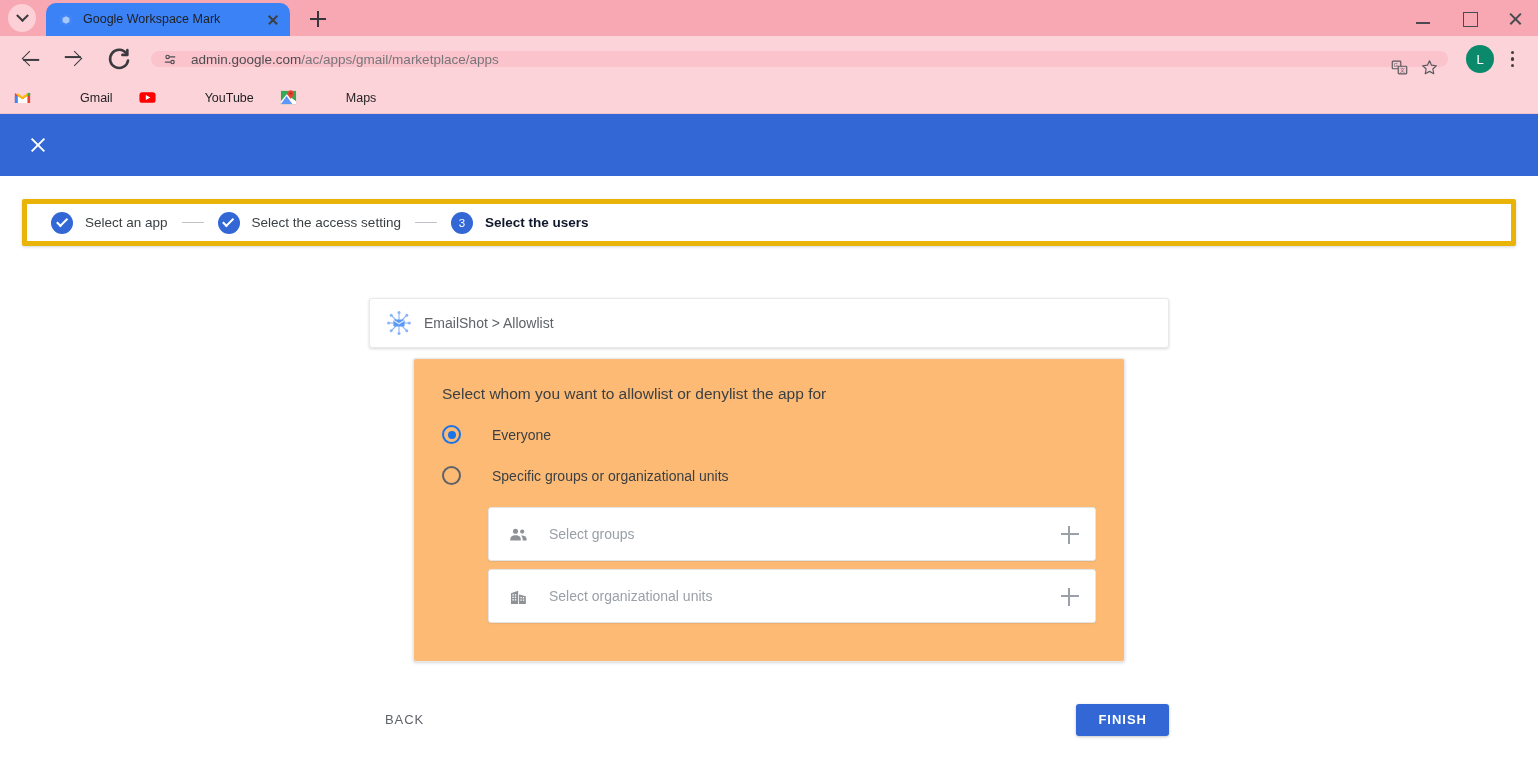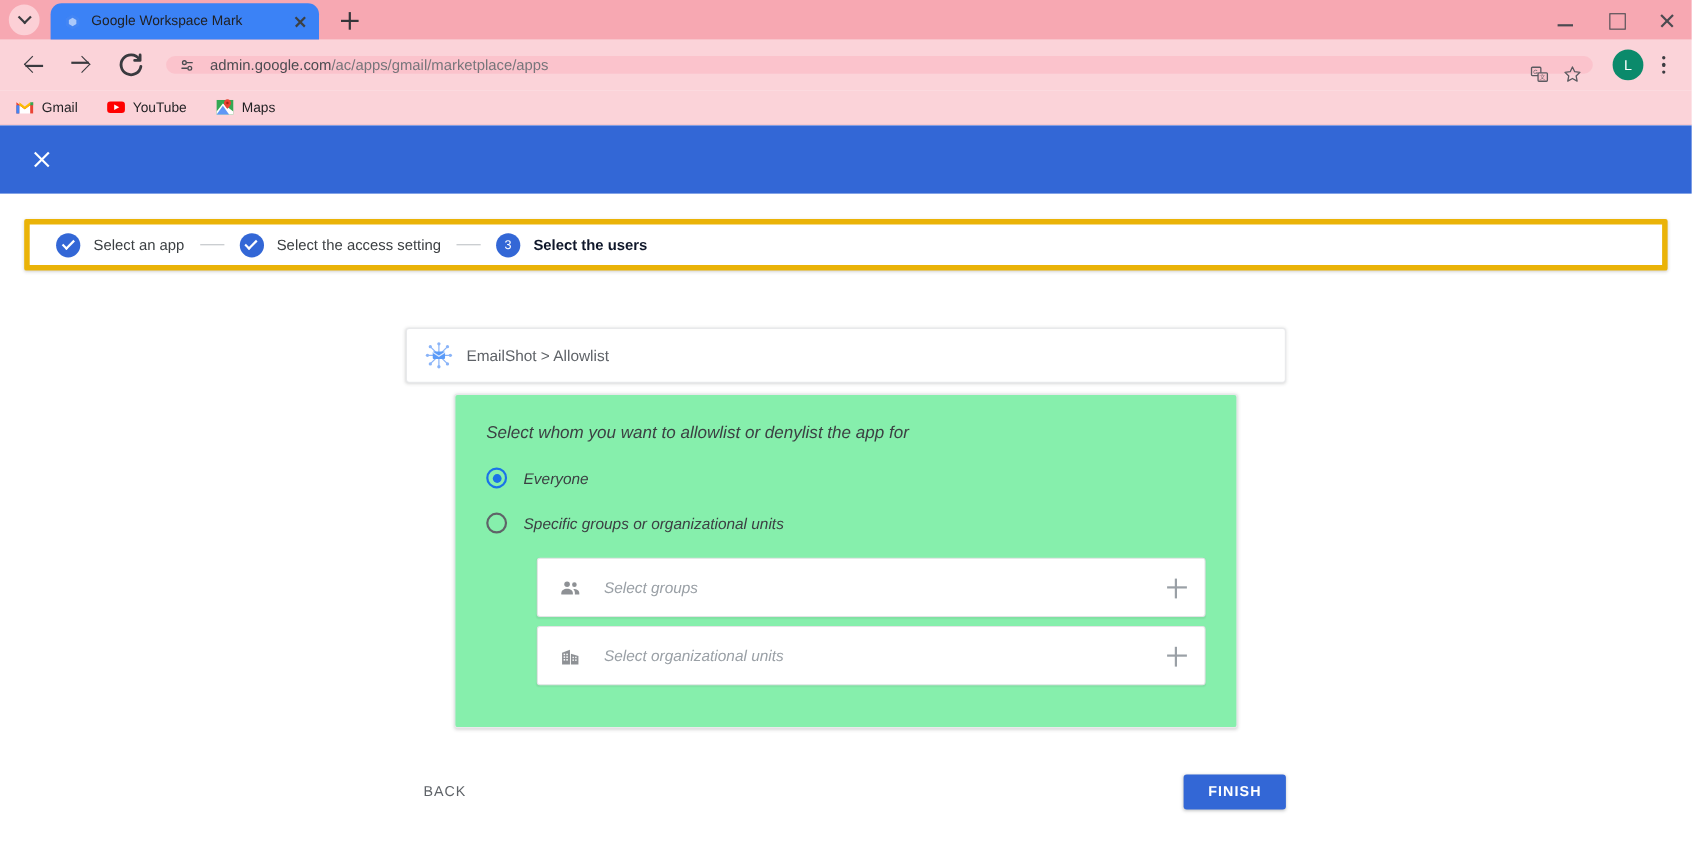--- a/index.html
+++ b/index.html
@@ -94,21 +94,21 @@
     margin: 0 4px 0 10px; font-family: "Liberation Sans", sans-serif;
   }
   .kebab { width: 28px; height: 30px; margin-right: 4px; position: relative; }
   .kebab i { position:absolute; left:12.5px; width:3.4px; height:3.4px; border-radius:50%; background:#3c3c41; }
   .kebab i:nth-child(1){ top:7px; } .kebab i:nth-child(2){ top:13.3px; } .kebab i:nth-child(3){ top:19.6px; }
 
   .bookmarks {
     height: 32px; background: #fbd3d9; display: flex; align-items: center; padding-left: 10px;
     border-bottom: 1px solid #f2c1c9;
   }
-  .bm { display: flex; align-items: center; margin-right: 18px; padding: 3px 4px; border-radius: 4px; }
+  .bm { display: flex; align-items: center; margin-right: 18px; padding: 3px 4px; border-radius: 4px; gap: 42px; }
   .bm-ico { width: 17px; height: 17px; margin-right: 7px; display:flex; align-items:center; justify-content:center; }
   .bm-label { font-size: 12.5px; color: #1f1f22; }
 
   
   #app { height: 645px; background: #ffffff; position: relative; }
 
   .appbar {
     height: 62px; background: #3367d6; display: flex; align-items: center; padding-left: 18px;
   }
   .appbar-close { width: 40px; height: 40px; position: relative; border-radius: 50%; }
@@ -139,38 +139,38 @@
   .app-chip {
     width: 800px; margin: 52px auto 0 auto; height: 50px; background: #fff;
     border: 1px solid #e8e9eb; border-radius: 3px;
     box-shadow: 0 1px 3px rgba(60,64,67,.2);
     display: flex; align-items: center; padding-left: 16px;
   }
   .app-chip-ico { width: 26px; height: 26px; flex:0 0 26px; }
   .app-chip-text { font-size: 14px; color: #5f6368; margin-left: 12px; }
 
   .panel {
-    width: 712px; margin: 10px auto 0 auto; background: #86efac;
+    width: 712px; margin: 10px auto 0 auto; background: #fdba74;
     border: 1px solid #e8e9eb; border-radius: 3px;
     box-shadow: 0 1px 3px rgba(60,64,67,.2);
-    padding: 26px 28px 30px 28px; min-height: 281px; font-style: italic;
+    padding: 26px 28px 30px 28px; min-height: 281px;
   }
   .panel-title { font-size: 15.5px; color: #3c4043; }
 
   .radio-row { display: flex; align-items: center; margin-top: 22px; }
   .radio {
     width: 19px; height: 19px; border-radius: 50%; border: 2px solid #5f6368;
     position: relative; flex: 0 0 19px;
   }
   .radio.checked { border-color: #1a73e8; }
   .radio.checked:after {
     content:""; position:absolute; left:3.5px; top:3.5px; width:8px; height:8px;
     border-radius:50%; background:#1a73e8;
   }
-  .radio-label { font-size: 14px; color: #3c4043; margin-left: 15px; }
+  .radio-label { font-size: 14px; color: #3c4043; margin-left: 31px; }
 
   .subfields { margin: 22px 0 0 22px; padding-left: 24px; }
   .field {
     height: 54px; border: 1px solid #e3e4e6; border-radius: 3px; background: #fff;
     display: flex; align-items: center; padding: 0 14px 0 18px; margin-bottom: 8px;
     box-shadow: 0 1px 1px rgba(60,64,67,.08);
   }
   .field-ico { width: 22px; height: 22px; flex:0 0 22px; display:flex; align-items:center; justify-content:center; }
   .field-ph { flex: 1; font-size: 14px; color: #9aa0a6; margin-left: 20px; }
   .field-plus { width: 22px; height: 22px; position: relative; }

